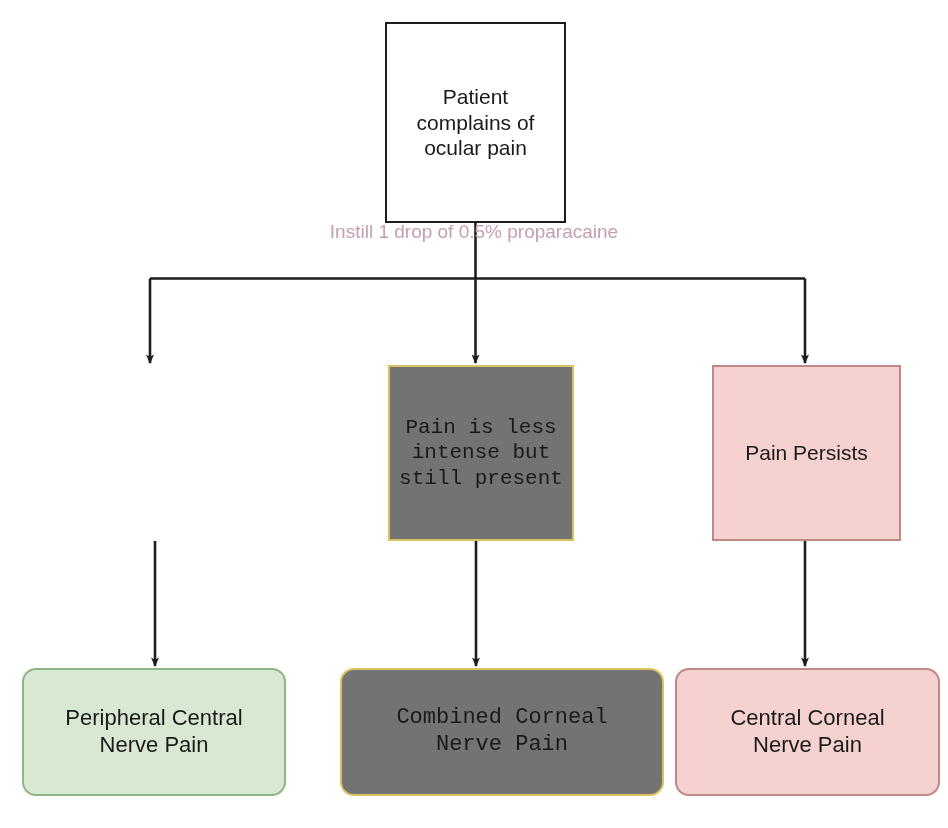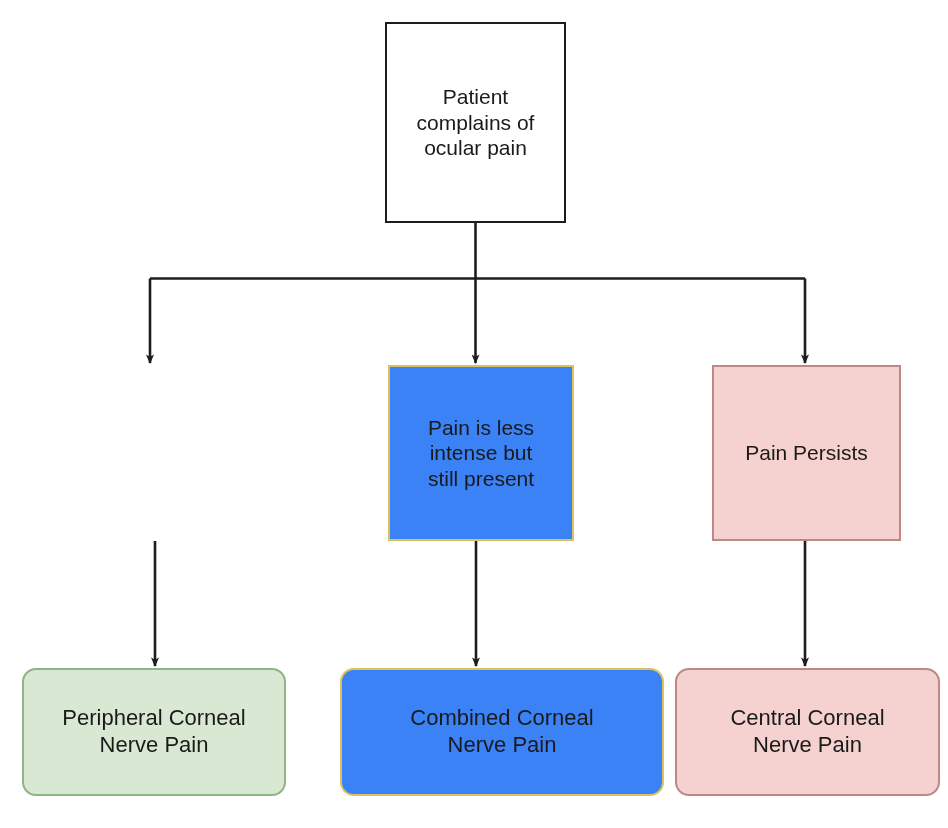--- a/index.html
+++ b/index.html
@@ -92,21 +92,21 @@
     left: 340px;
     width: 324px;
   }
   #node-central {
     left: 675px;
     width: 265px;
   }
 
   
   .fill-green  { background: #d8e8d2; border-color: #8fb584; }
-  .fill-yellow { background: #3b82f6; border-color: #d9c25f; }
+  .fill-yellow { background: #737373; border-color: #d9c25f; font-family: Liberation Mono, monospace; }
   .fill-pink   { background: #f5d1cf; border-color: #bf8785; }
 
   
   #edge-label-proparacaine {
     position: absolute;
     left: 274px;
     top: 221px;
     width: 400px;
     text-align: center;
     font-size: 19px;
@@ -139,32 +139,33 @@
     <path fill="none" stroke="#1d1d1d" stroke-width="2.6" marker-end="url(#arrowhead)" d="M476,541 L476,666"></path>
     <path fill="none" stroke="#1d1d1d" stroke-width="2.6" marker-end="url(#arrowhead)" d="M805,541 L805,666"></path>
   </svg>
 
   <div class="node" id="node-root">
     <span class="node-text">Patient
 complains of
 ocular pain</span>
   </div>
 
+  <div id="edge-label-proparacaine">Instill 1 drop of 0.5% proparacaine</div>
 
   <div class="node node-mid fill-yellow" id="node-pain-less-intense">
     <span class="node-text">Pain is less
 intense but
 still present</span>
   </div>
   <div class="node node-mid fill-pink" id="node-pain-persists">
     <span class="node-text">Pain Persists</span>
   </div>
 
   <div class="node node-outcome fill-green" id="node-peripheral">
-    <span class="node-text">Peripheral Corneal
+    <span class="node-text">Peripheral Central
 Nerve Pain</span>
   </div>
   <div class="node node-outcome fill-yellow" id="node-combined">
     <span class="node-text">Combined Corneal
 Nerve Pain</span>
   </div>
   <div class="node node-outcome fill-pink" id="node-central">
     <span class="node-text">Central Corneal
 Nerve Pain</span>
   </div>

